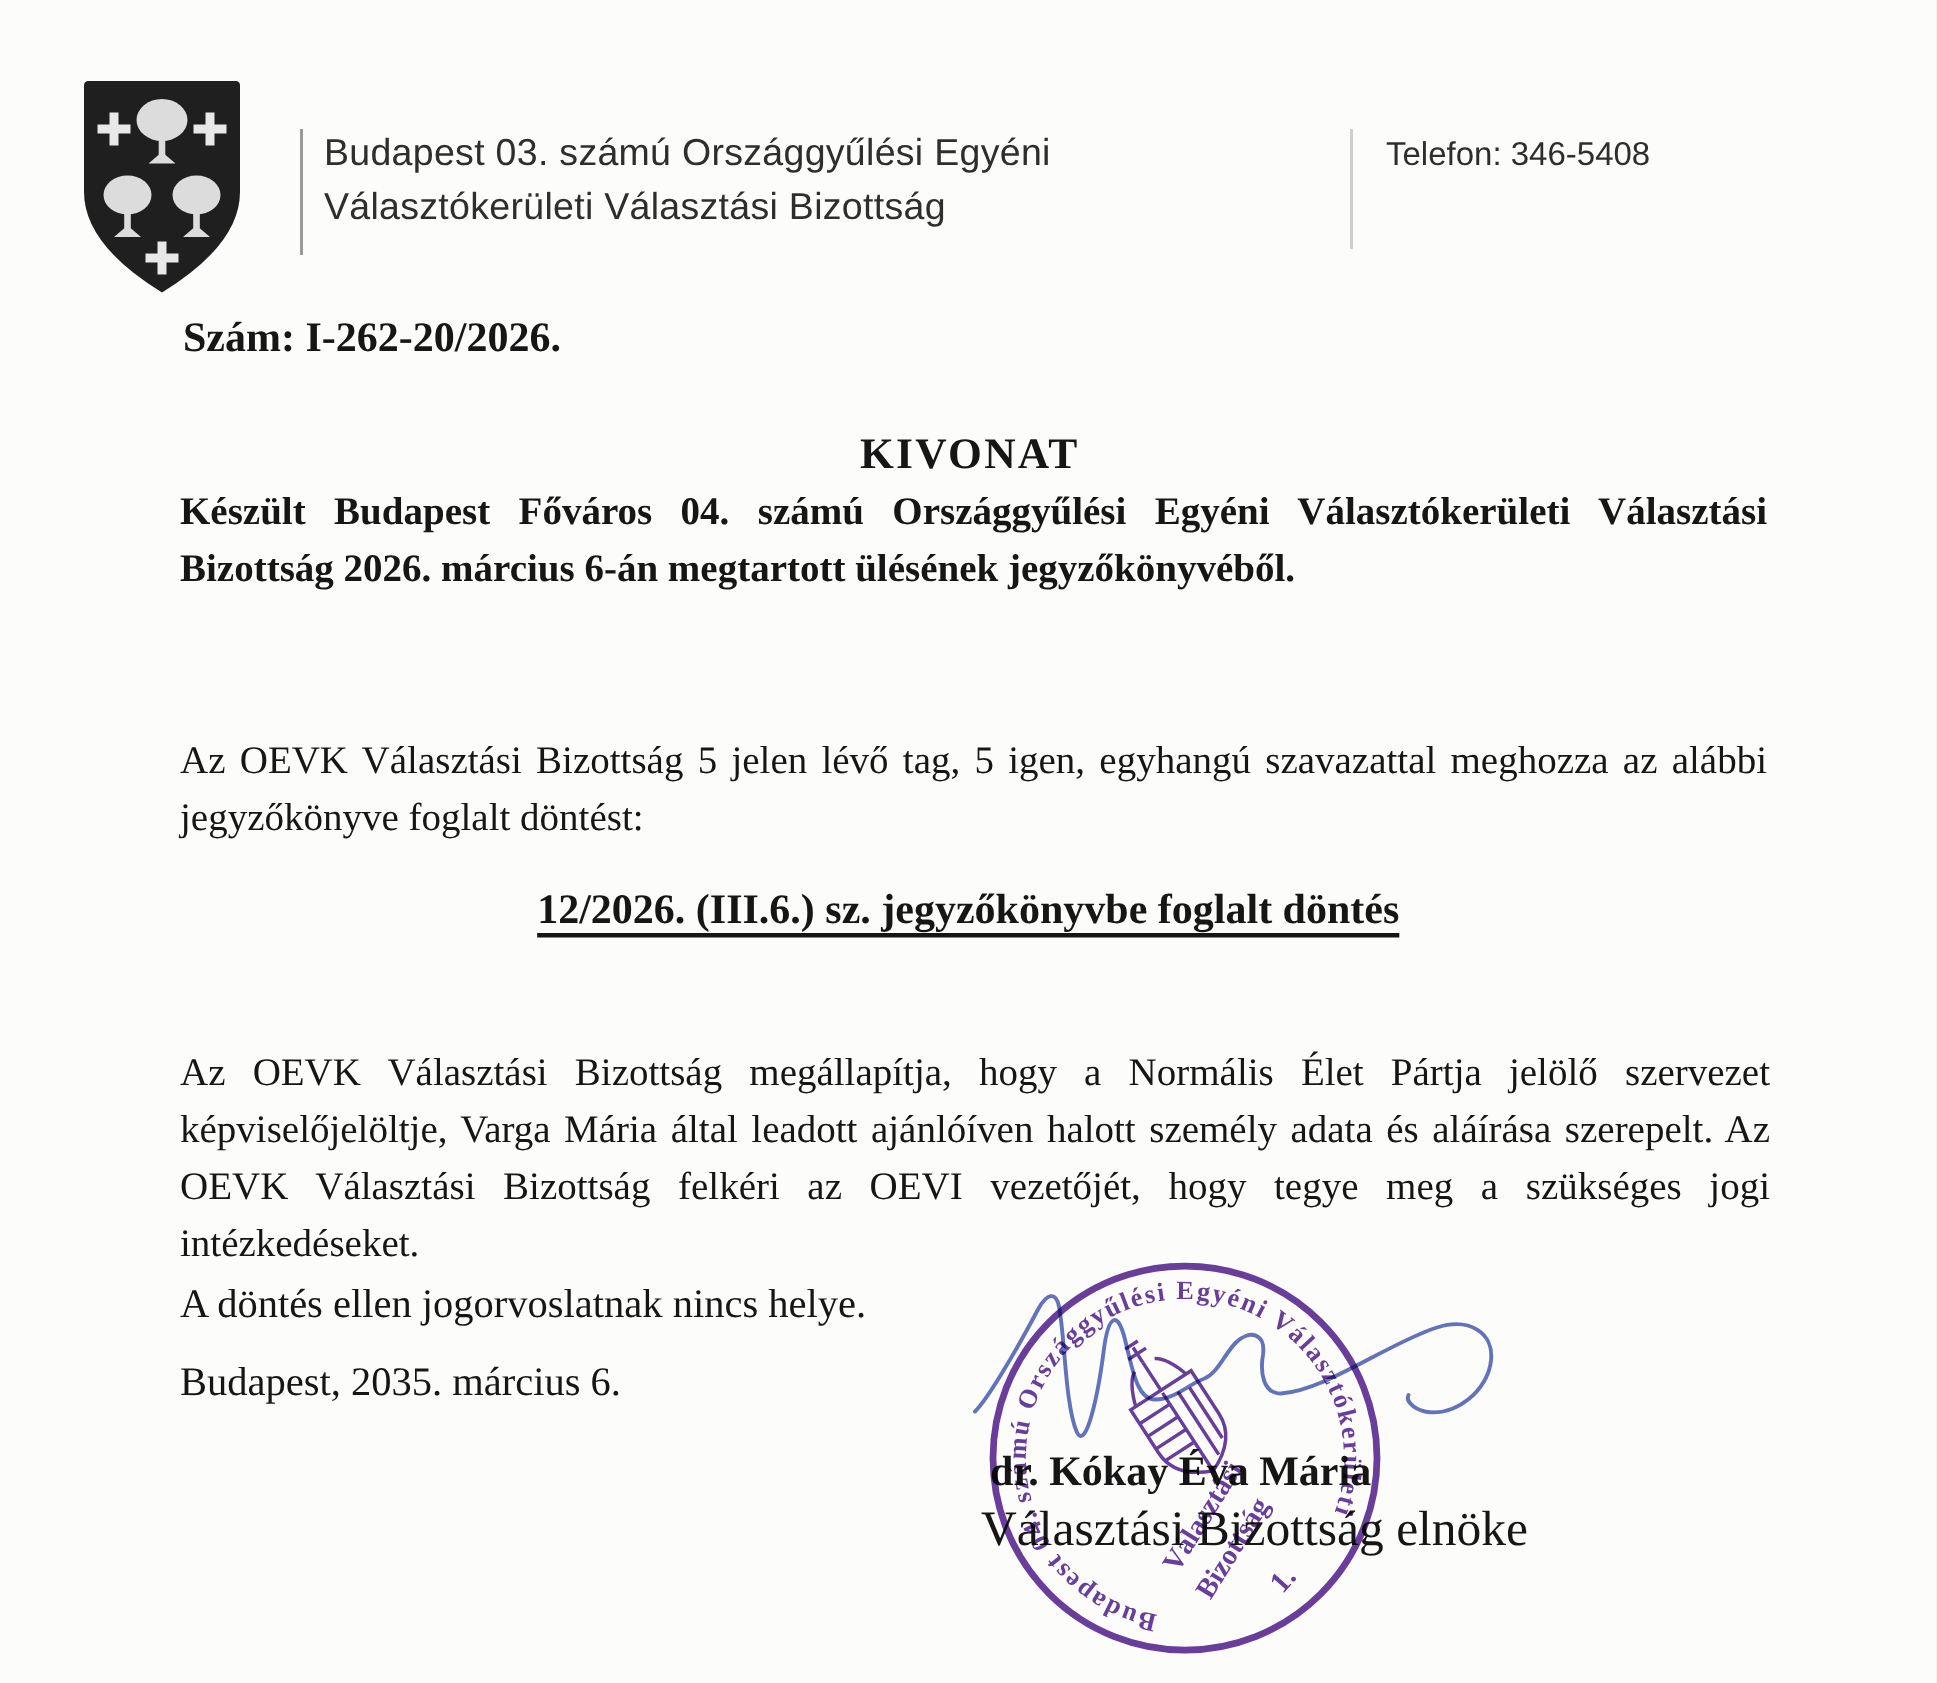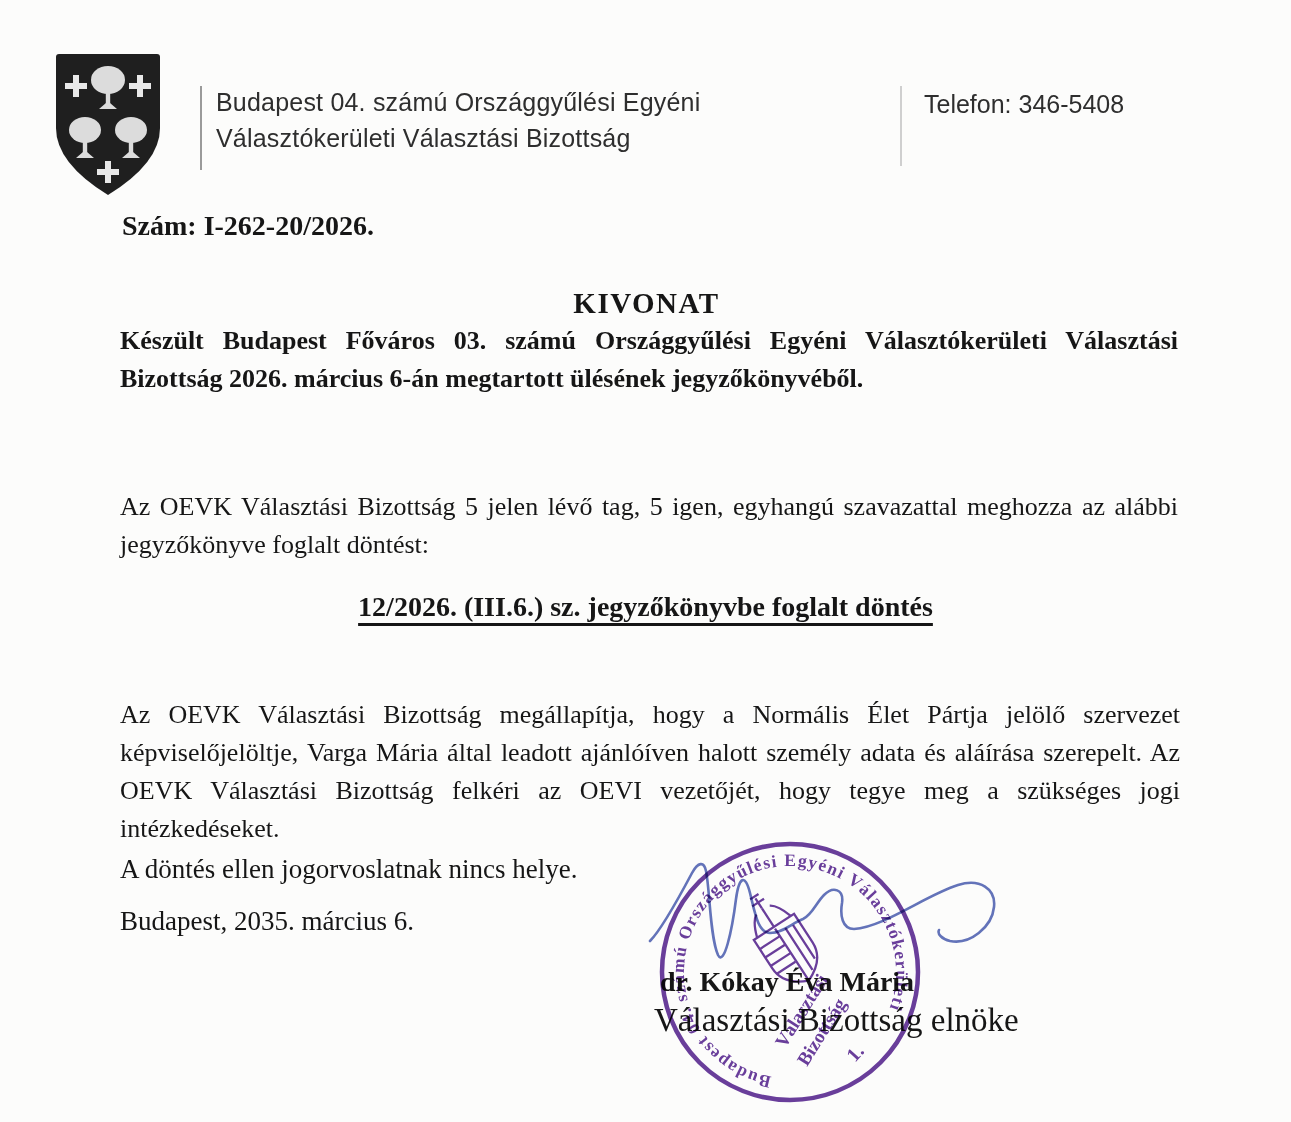--- a/index.html
+++ b/index.html
@@ -7,21 +7,21 @@
     position:relative;
     width:1291px;height:1122px;
     background:#fcfcfb;
     overflow:hidden;
     font-family:"Liberation Serif", serif;
     color:#161616;
   }
   .abs{position:absolute;}
   .sans{font-family:"Liberation Sans", sans-serif;color:#2e2e2e;}
   .org-name{font-size:25px;line-height:36px;letter-spacing:.2px;}
-  .phone{font-size:25px;}
+  .phone{font-size:22px;}
   .vline{width:2px;background:#9a9a9a;}
   .vline.light{background:#cfcfcf;}
   .ref-number{font-size:28px;font-weight:bold;}
   .doc-title{width:100%;text-align:center;font-size:29px;font-weight:bold;letter-spacing:1.5px;}
   .para{font-size:26px;line-height:38px;text-align:justify;}
   .para.bold{font-weight:bold;}
   .decision-heading{width:100%;text-align:center;font-size:28px;font-weight:bold;}
   .decision-heading span{
     text-decoration:underline;
     text-decoration-thickness:2.5px;
@@ -64,31 +64,31 @@
         <rect x="-2.2" y="-4" width="4.4" height="21"></rect>
         <path d="M-9 18 L-2 12 L0 17 L2 12 L9 18 Z"></path>
       </g>
     </g>
   </svg>
 
   <div class="abs vline" style="left:200px;top:86px;height:84px;"></div>
   <div class="abs vline light" style="left:900px;top:86px;height:80px;"></div>
 
   <div class="abs sans org-name" style="left:216px;top:84px;">
-    <div>Budapest 04. számú Országgyűlési Egyéni</div>
+    <div>Budapest 03. számú Országgyűlési Egyéni</div>
     <div>Választókerületi Választási Bizottság</div>
   </div>
 
   <div class="abs sans phone" style="left:924px;top:90px;">Telefon: 346-5408</div>
 
   <div class="abs ref-number" style="left:122px;top:210px;font-family:Liberation Serif, serif;">Szám: I-262-20/2026.</div>
 
   <div class="abs doc-title" style="left:1px;top:258px;margin-top:29px;">KIVONAT</div>
 
-  <div class="abs para bold" style="left:120px;top:322px;width:1058px;">Készült Budapest Főváros 03. számú Országgyűlési Egyéni Választókerületi Választási Bizottság 2026. március 6-án megtartott ülésének jegyzőkönyvéből.</div>
+  <div class="abs para bold" style="left:120px;top:322px;width:1058px;">Készült Budapest Főváros 04. számú Országgyűlési Egyéni Választókerületi Választási Bizottság 2026. március 6-án megtartott ülésének jegyzőkönyvéből.</div>
 
   <div class="abs para" style="left:120px;top:448px;width:1058px;margin-top:40px;">Az OEVK Választási Bizottság 5 jelen lévő tag, 5 igen, egyhangú szavazattal meghozza az alábbi jegyzőkönyve foglalt döntést:</div>
 
   <div class="abs decision-heading" style="left:0;top:591px;font-family:Liberation Serif, serif;">
     <span>12/2026. (III.6.) sz. jegyzőkönyvbe foglalt döntés</span>
   </div>
 
   <div class="abs plain-line" style="left:120px;top:854px;">A döntés ellen jogorvoslatnak nincs helye.</div>
 
   <div class="abs para" style="left:120px;top:696px;width:1060px;">Az OEVK Választási Bizottság megállapítja, hogy a Normális Élet Pártja jelölő szervezet képviselőjelöltje, Varga Mária által leadott ajánlóíven halott személy adata és aláírása szerepelt. Az OEVK Választási Bizottság felkéri az OEVI vezetőjét, hogy tegye meg a szükséges jogi intézkedéseket.</div>

